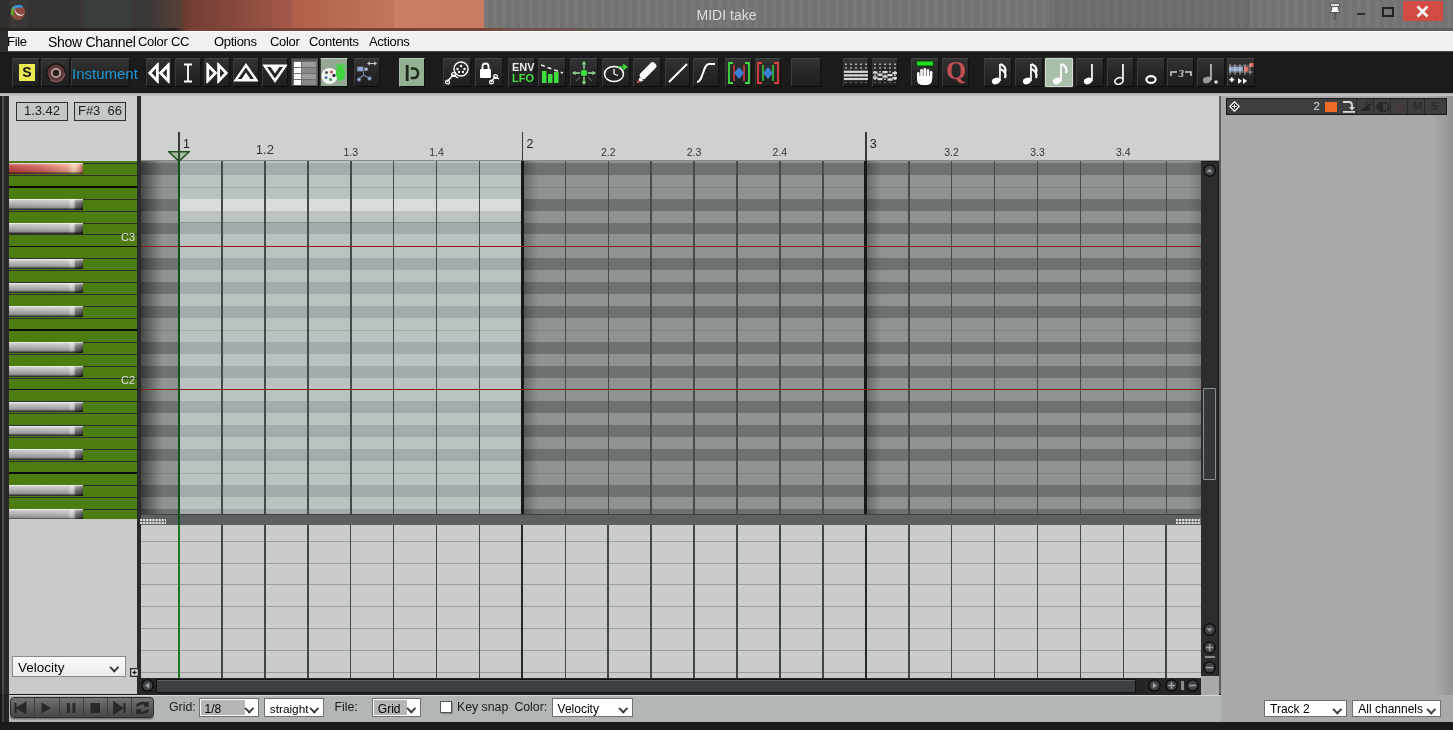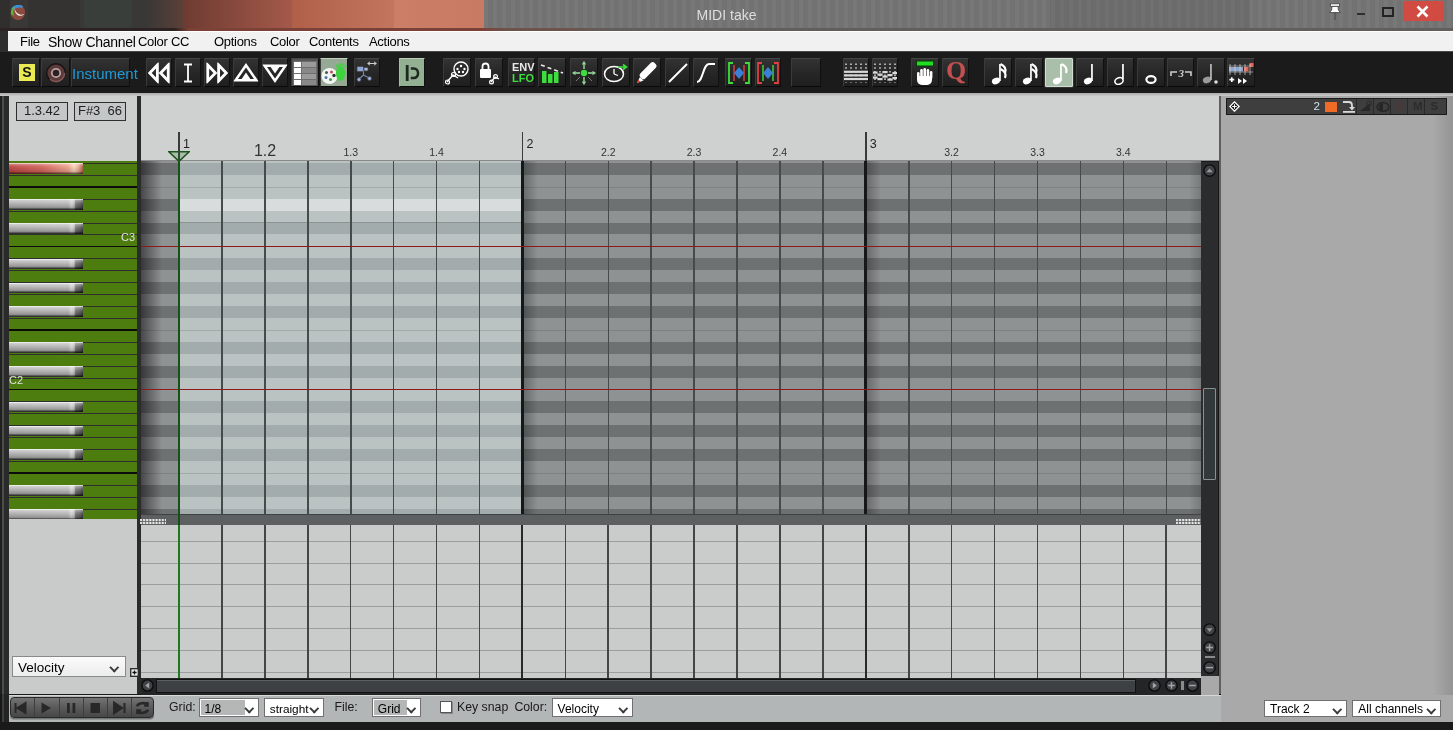--- a/index.html
+++ b/index.html
@@ -36,21 +36,21 @@
 </g>
   </svg>
 <div class="a" style="left:1356.5px;top:12.8px;width:8.5px;height:2.6px;background:#2e2e2e"></div>
 <div class="a" style="left:1382px;top:7px;width:12px;height:10px;border:2px solid #222"></div>
 <div class="a" style="left:1403px;top:1px;width:40px;height:20px;background:#d24b42"></div>
 <svg class="a" style="left:1416px;top:5px" width="13" height="13" viewBox="0 0 13 13">
 <path d="M1.5 1.5 L11.5 11.5 M11.5 1.5 L1.5 11.5" stroke="#fff" stroke-width="2.6"></path>
   </svg>
 <div class="a" style="left:0;top:31px;width:1453px;height:21px;background:#2e2e2e"></div>
 <div class="a" style="left:8px;top:31px;width:1445px;height:21px;background:#f1f1f1;border-top:1px solid #fff;border-bottom:1px solid #4a4a4a"></div>
-<div class="a" style="left:20px;top:34px;font-size:13px;color:#000;letter-spacing:-0.3px">File</div>
+<div class="a" style="left:7px;top:34px;font-size:13px;color:#000;letter-spacing:-0.3px">File</div>
 <div class="a" style="left:48px;top:34px;font-size:14px;color:#000;letter-spacing:-0.3px">Show Channel</div>
 <div class="a" style="left:138px;top:34px;font-size:13px;color:#000;letter-spacing:-0.3px">Color CC</div>
 <div class="a" style="left:214px;top:34px;font-size:13px;color:#000;letter-spacing:-0.3px">Options</div>
 <div class="a" style="left:270px;top:34px;font-size:13px;color:#000;letter-spacing:-0.3px">Color</div>
 <div class="a" style="left:309px;top:34px;font-size:13px;color:#000;letter-spacing:-0.3px">Contents</div>
 <div class="a" style="left:369px;top:34px;font-size:13px;color:#000;letter-spacing:-0.3px">Actions</div>
 <div class="a" style="left:0;top:52px;width:1453px;height:41px;background:#1b1b1b"></div>
 <div class="a" style="left:0;top:93px;width:1453px;height:3px;background:linear-gradient(180deg,#a8a8a8,#cbcbcb)"></div>
 <div class="tbtn" style="left:12px;width:28px;">
     <div class="a" style="left:6px;top:5px;width:16px;height:17px;background:#eaea52;color:#111;font-weight:bold;font-size:14px;text-align:center;line-height:17px">S</div>
@@ -340,21 +340,21 @@
 <div class="a" style="left:16px;top:102px;width:52px;height:18.5px;background:#c3c7c7;border:1.4px solid #2e2e2e;font-size:13px;color:#222;text-align:center;line-height:16px">1.3.42</div>
 <div class="a" style="left:74px;top:102px;width:52px;height:18.5px;background:#c3c7c7;border:1.4px solid #2e2e2e;font-size:13px;color:#222;text-align:center;line-height:16px">F#3&nbsp; 66</div>
 <div class="a" style="left:137px;top:96px;width:4px;height:598px;background:#2b2b2b"></div>
 <div class="a" style="left:141px;top:96px;width:1078px;height:65px;background:#cfd1d1;border-bottom:1px solid #8a8a8a"></div>
 <div class="a" style="left:178.4px;top:132px;width:1.5px;height:29px;background:#3a3a3a"></div>
 <div class="a" style="left:183px;top:137px;font-size:12.5px;color:#222">1</div>
 <div class="a" style="left:521.8px;top:132px;width:1.5px;height:29px;background:#3a3a3a"></div>
 <div class="a" style="left:526.4px;top:137px;font-size:12.5px;color:#222">2</div>
 <div class="a" style="left:865.1999999999999px;top:132px;width:1.5px;height:29px;background:#3a3a3a"></div>
 <div class="a" style="left:869.8px;top:137px;font-size:12.5px;color:#222">3</div>
-<div class="a" style="left:253.89999999999998px;top:142px;width:22px;text-align:center;font-size:16px;color:#333">1.2</div>
+<div class="a" style="left:253.89999999999998px;top:142px;width:22px;text-align:center;font-size:13px;color:#333">1.2</div>
 <div class="a" style="left:339.7px;top:146px;width:22px;text-align:center;font-size:10.5px;color:#333">1.3</div>
 <div class="a" style="left:425.6px;top:146px;width:22px;text-align:center;font-size:10.5px;color:#333">1.4</div>
 <div class="a" style="left:597.2px;top:146px;width:22px;text-align:center;font-size:10.5px;color:#333">2.2</div>
 <div class="a" style="left:683.1px;top:146px;width:22px;text-align:center;font-size:10.5px;color:#333">2.3</div>
 <div class="a" style="left:768.9px;top:146px;width:22px;text-align:center;font-size:10.5px;color:#333">2.4</div>
 <div class="a" style="left:940.6px;top:146px;width:22px;text-align:center;font-size:10.5px;color:#333">3.2</div>
 <div class="a" style="left:1026.5px;top:146px;width:22px;text-align:center;font-size:10.5px;color:#333">3.3</div>
 <div class="a" style="left:1112.3px;top:146px;width:22px;text-align:center;font-size:10.5px;color:#333">3.4</div>
 <div class="a" style="left:141px;top:161px;width:1060px;height:353px;background:#8e9292;overflow:hidden" id="grid">
 <div class="a" style="left:0;top:-10.05px;width:1060px;height:11.925px;background:#8e9292"></div>
@@ -506,21 +506,21 @@
 <div class="a" style="left:0;top:264.62px;width:74px;height:10.73px;background:linear-gradient(180deg,rgba(255,255,255,0.55) 0%,rgba(255,255,255,0.14) 38%,rgba(0,0,0,0.12) 72%,rgba(0,0,0,0.4) 100%),linear-gradient(90deg,#aaaaaa 0%,#b2b2b2 80%,#cfcfcf 84%,#c0c0c0 88%,#6e6e6e 90%,#585858 96%,#3a3a3a 100%);box-shadow:inset 0 1px 0 rgba(255,255,255,0.55), inset 0 -1.5px 0 rgba(0,0,0,0.55)"></div>
 <div class="a" style="left:0;top:288.47px;width:74px;height:10.73px;background:linear-gradient(180deg,rgba(255,255,255,0.55) 0%,rgba(255,255,255,0.14) 38%,rgba(0,0,0,0.12) 72%,rgba(0,0,0,0.4) 100%),linear-gradient(90deg,#aaaaaa 0%,#b2b2b2 80%,#cfcfcf 84%,#c0c0c0 88%,#6e6e6e 90%,#585858 96%,#3a3a3a 100%);box-shadow:inset 0 1px 0 rgba(255,255,255,0.55), inset 0 -1.5px 0 rgba(0,0,0,0.55)"></div>
 <div class="a" style="left:0;top:324.25px;width:74px;height:10.73px;background:linear-gradient(180deg,rgba(255,255,255,0.55) 0%,rgba(255,255,255,0.14) 38%,rgba(0,0,0,0.12) 72%,rgba(0,0,0,0.4) 100%),linear-gradient(90deg,#aaaaaa 0%,#b2b2b2 80%,#cfcfcf 84%,#c0c0c0 88%,#6e6e6e 90%,#585858 96%,#3a3a3a 100%);box-shadow:inset 0 1px 0 rgba(255,255,255,0.55), inset 0 -1.5px 0 rgba(0,0,0,0.55)"></div>
 <div class="a" style="left:0;top:348.10px;width:74px;height:10.73px;background:linear-gradient(180deg,rgba(255,255,255,0.55) 0%,rgba(255,255,255,0.14) 38%,rgba(0,0,0,0.12) 72%,rgba(0,0,0,0.4) 100%),linear-gradient(90deg,#aaaaaa 0%,#b2b2b2 80%,#cfcfcf 84%,#c0c0c0 88%,#6e6e6e 90%,#585858 96%,#3a3a3a 100%);box-shadow:inset 0 1px 0 rgba(255,255,255,0.55), inset 0 -1.5px 0 rgba(0,0,0,0.55)"></div>
 <div class="a" style="left:0;top:25.12px;width:128px;height:1.4px;background:#0c0c0c"></div>
 <div class="a" style="left:0;top:84.65px;width:128px;height:1.4px;background:#0c0c0c"></div>
 <div class="a" style="left:0;top:168.12px;width:128px;height:1.4px;background:#0c0c0c"></div>
 <div class="a" style="left:0;top:227.75px;width:128px;height:1.4px;background:#0c0c0c"></div>
 <div class="a" style="left:0;top:311.22px;width:128px;height:1.4px;background:#0c0c0c"></div>
 <div class="a" style="left:0;top:70.0px;width:126px;text-align:right;font-size:11px;color:#e2e2e2">C3</div>
-<div class="a" style="left:0;top:213.2px;width:126px;text-align:left;font-size:11px;color:#e2e2e2">C2</div>
+<div class="a" style="left:0;top:213.2px;width:126px;text-align:right;font-size:11px;color:#e2e2e2">C2</div>
 <div class="a" style="left:0;top:356.6px;width:126px;text-align:right;font-size:11px;color:#e2e2e2">C1</div>
 </div>
 <div class="a" style="left:141px;top:514px;width:1060px;height:11.3px;background:#5c6060;border-top:1px solid #3e4242"></div>
 <div class="a" style="left:178.10px;top:514px;width:1.8px;height:11.3px;background:#15521a"></div>
 <div class="a" style="left:140px;top:518.8px;width:26px;height:5.6px;background-image:radial-gradient(circle at 1.1px 1.1px,#ececec 1px,rgba(0,0,0,0) 1.25px);background-size:3.1px 3.1px"></div>
 <div class="a" style="left:1176px;top:518.8px;width:26px;height:5.6px;background-image:radial-gradient(circle at 1.1px 1.1px,#ececec 1px,rgba(0,0,0,0) 1.25px);background-size:3.1px 3.1px"></div>
 <div class="a" style="left:9px;top:519px;width:128px;height:175px;background:#c9cbcb"></div>
 <div class="combo" style="left:12px;top:656.4px;width:114px;height:20.2px;background:linear-gradient(180deg,#fbfbfb,#ececec);border-color:#8a8a8a">
     <div class="tx" style="left:5px;top:3px;font-size:13.5px">Velocity</div>
     <div class="ar" style="right:7px;top:7px">

